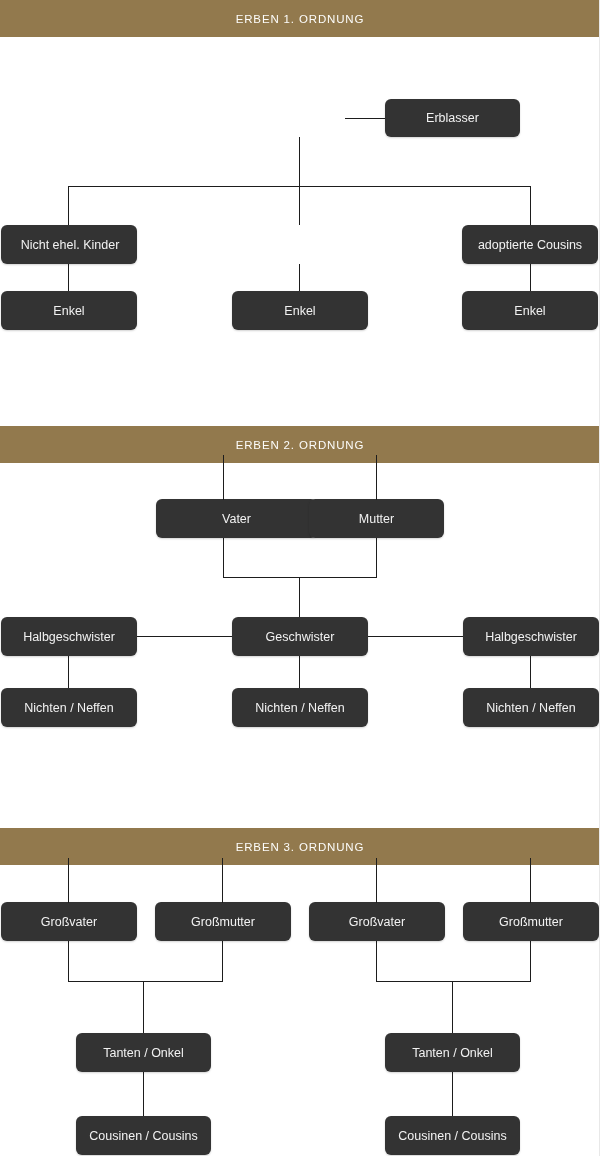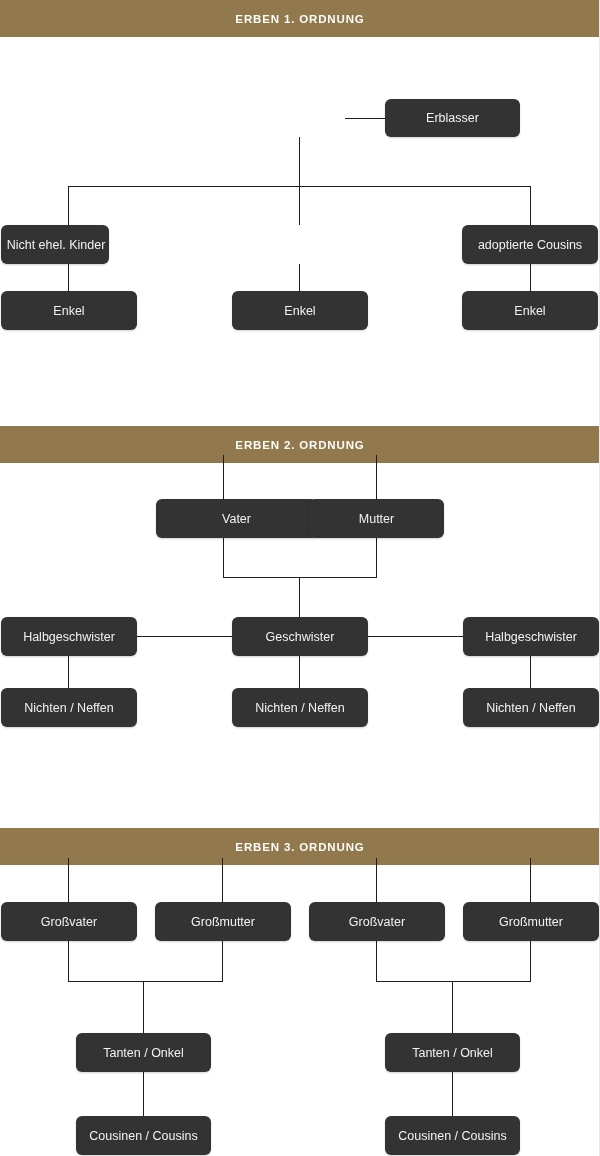--- a/index.html
+++ b/index.html
@@ -12,21 +12,21 @@
   }
   .canvas{position:absolute;inset:0;}
 
   
   .band{
     position:absolute;left:0;width:600px;height:37px;
     background:#92794d;
     display:flex;align-items:center;justify-content:center;
   }
   .band-text{
-    color:#fdfdfb;font-size:11.5px;font-weight:bold;
+    color:#fdfdfb;font-size:11.5px;font-weight:normal;
     letter-spacing:.85px;text-transform:uppercase;white-space:nowrap;
   }
 
   
   .node{
     position:absolute;background:#333333;border-radius:6px;
     display:flex;align-items:center;justify-content:center;
     color:#f2f2f2;font-size:12.5px;text-align:center;
     box-sizing:border-box;padding:0 6px;z-index:3;
     box-shadow:0 1px 2px rgba(0,0,0,.18);
@@ -74,21 +74,21 @@
     <span>Erblasser</span>
   </div>
 
   <div class="v" style="left:299px;top:137px;height:49px;"></div>
   <div class="h" style="left:68px;top:186px;width:463px;"></div>
 
   <div class="v" style="left:68px;top:186px;height:39px;"></div>
   <div class="v" style="left:299px;top:186px;height:39px;"></div>
   <div class="v" style="left:530px;top:186px;height:39px;"></div>
 
-  <div class="node" style="left:1px;top:225px;width:108px;height:39px;padding-left:8px;">
+  <div class="node" style="left:1px;top:225px;width:136px;height:39px;padding-left:8px;">
     <span>Nicht ehel. Kinder</span>
   </div>
   <div class="node" style="left:462px;top:225px;width:136px;height:39px;">
     <span>adoptierte Cousins</span>
   </div>
 
   <div class="v" style="left:68px;top:264px;height:28px;"></div>
   <div class="v" style="left:299px;top:264px;height:28px;"></div>
   <div class="v" style="left:530px;top:264px;height:28px;"></div>
 

